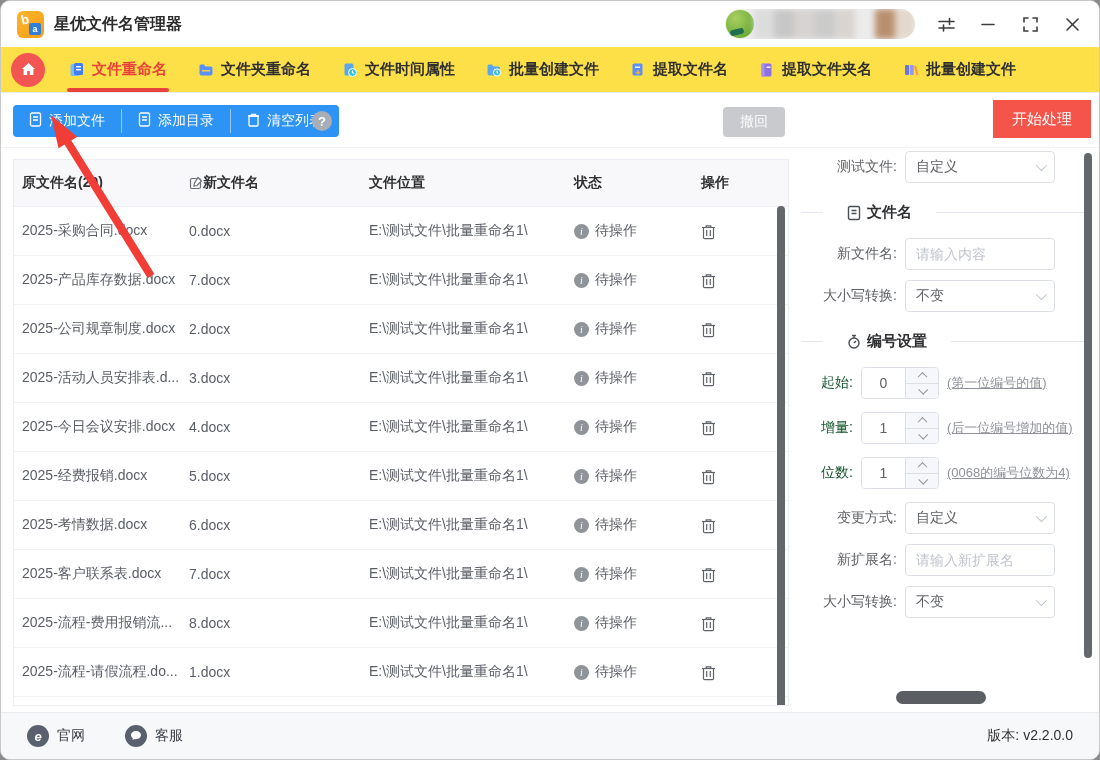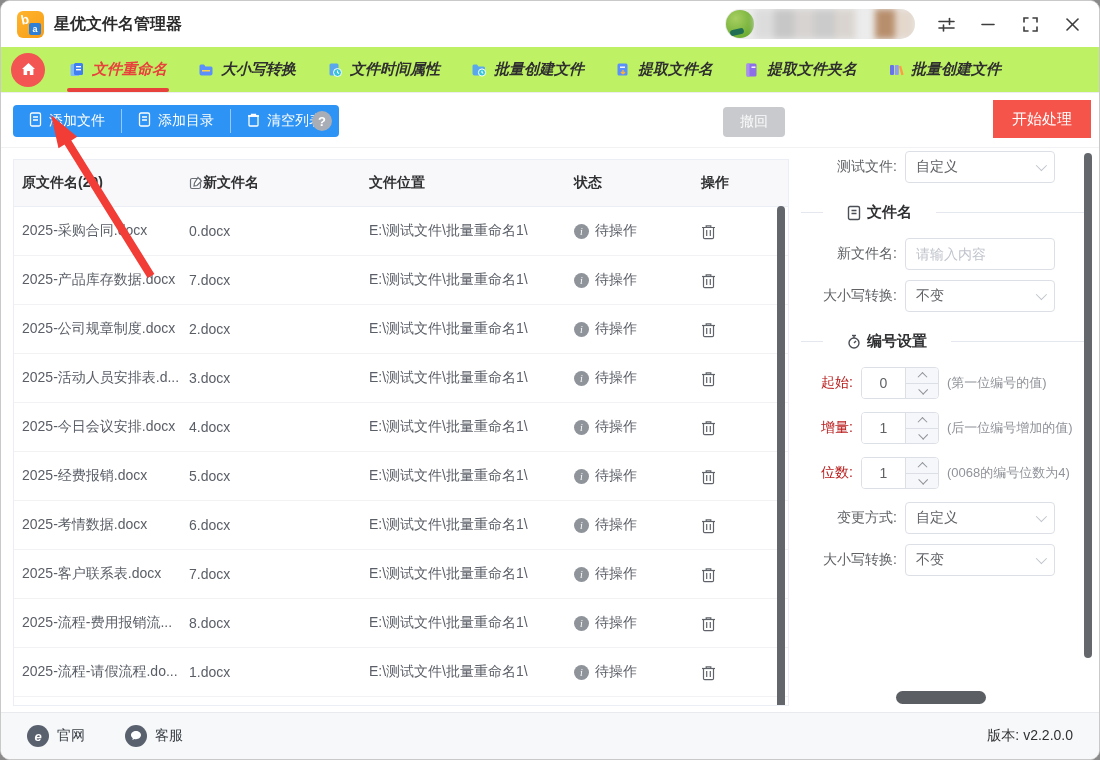--- a/index.html
+++ b/index.html
@@ -15,21 +15,21 @@
   .tb-right{margin-left:auto;display:flex;align-items:center;gap:20px;}
   .userpill{width:190px;height:30px;border-radius:15px;background:#ececec;display:flex;align-items:center;overflow:hidden;}
   .avatar{width:28px;height:28px;border-radius:50%;margin-left:1px;background:radial-gradient(circle at 35% 30%,#a8cf62,#6fae35 70%);position:relative;flex-shrink:0;}
   .avatar::after{content:'';position:absolute;left:4px;bottom:3px;width:14px;height:6px;background:#1f6e54;border-radius:3px;transform:rotate(-12deg);}
   .blurwrap{display:flex;height:100%;flex:1;filter:blur(3px);}
   .blurwrap i{flex:1;}
   .tbtn{width:22px;height:22px;display:flex;align-items:center;justify-content:center;color:#3d3d3d;}
   .tbtn svg{display:block;}
 
   
-  .tabbar{position:absolute;top:46px;left:0;right:0;height:46px;display:flex;align-items:center;padding-left:10px;box-sizing:border-box;border-bottom:1px solid #ebedf0;background:#bef264;font-style:italic;}
+  .tabbar{position:absolute;top:46px;left:0;right:0;height:46px;display:flex;align-items:center;padding-left:10px;box-sizing:border-box;border-bottom:1px solid #ebedf0;background:#fde047;}
   .homebtn{width:34px;height:34px;border-radius:50%;background:#f25552;display:flex;align-items:center;justify-content:center;flex-shrink:0;}
   .tabs{display:flex;align-items:stretch;height:100%;margin-left:22px;}
   .tab{display:flex;align-items:center;gap:7px;font-size:15px;font-weight:700;color:#2f2f2f;padding:0 2px;margin-right:27px;position:relative;cursor:default;}
   .tab .ticon{display:flex;}
   .tab.active{color:#e8423c;}
   .tab.active::after{content:'';position:absolute;left:0;right:0;bottom:0;height:4px;border-radius:2px;background:#e8423c;}
 
   
   .btn-group{position:absolute;left:12px;top:104px;height:32px;display:flex;background:#2d93f5;border-radius:4px;overflow:hidden;}
   .bseg{display:flex;align-items:center;gap:7px;padding:0 16px;color:#fff;font-size:14px;}
@@ -58,31 +58,31 @@
   .srow{display:flex;align-items:center;margin-bottom:10px;}
   .slabel{width:96px;text-align:right;color:#606266;font-size:14px;margin-right:8px;flex-shrink:0;white-space:nowrap;}
   .ctl{width:150px;height:32px;border:1px solid #dcdfe6;border-radius:4px;display:flex;align-items:center;padding:0 10px;box-sizing:border-box;font-size:14px;color:#606266;background:#fff;}
   .chev{width:7px;height:7px;border-right:1.5px solid #c0c4cc;border-bottom:1.5px solid #c0c4cc;transform:rotate(45deg) translateY(-2px);margin-left:auto;}
   input.ctl{outline:none;font-family:inherit;}
   input.ctl::placeholder{color:#c0c4cc;}
   .divider{display:flex;align-items:center;margin:20px 0 16px;color:#303133;font-weight:700;font-size:15px;}
   .divider::before{content:'';width:22px;height:1px;background:#e4e7ed;margin-right:24px;}
   .divider::after{content:'';flex:1;height:1px;background:#e4e7ed;margin-left:24px;}
   .dicon{display:flex;margin-right:6px;color:#4a4e55;}
-  .slabel-sm{width:52px;text-align:right;color:#b91c1c;font-size:14px;margin-right:8px;flex-shrink:0;}
+  .slabel-sm{width:52px;text-align:right;color:#14532d;font-size:14px;margin-right:8px;flex-shrink:0;}
   .numrow{margin-bottom:13px;}
   .numbox{display:flex;width:78px;height:32px;border:1px solid #dcdfe6;border-radius:4px;box-sizing:border-box;overflow:hidden;background:#fff;}
   .numval{width:43px;border:none;text-align:center;font-size:14px;color:#606266;font-family:inherit;outline:none;padding:0;}
   .spin{width:33px;border-left:1px solid #dcdfe6;display:flex;flex-direction:column;}
   .spin > div{flex:1;background:#f5f7fa;display:flex;align-items:center;justify-content:center;}
   .spin > div:first-child{border-bottom:1px solid #dcdfe6;}
   .sch{width:6px;height:6px;border-right:1.3px solid #909399;border-bottom:1.3px solid #909399;}
   .up .sch{transform:rotate(-135deg) translate(-1px,-1px);}
   .dn .sch{transform:rotate(45deg) translateY(-1px);}
-  .hint{margin-left:8px;font-size:13px;color:#909399;white-space:nowrap;}
+  .hint{margin-left:8px;font-size:13px;color:#909399;white-space:nowrap;text-decoration:underline;}
   .panel-bar{position:absolute;left:895px;top:690px;width:90px;height:13px;border-radius:7px;background:#5b5f63;}
   .panel-scroll{position:absolute;left:1083px;top:152px;width:8px;height:505px;border-radius:4px;background:#64686d;}
 
   
   .footer{position:absolute;left:0;right:0;bottom:0;height:47px;background:#f7f8f9;border-top:1px solid #e8eaed;display:flex;align-items:center;padding:0 26px;box-sizing:border-box;}
   .flink{display:flex;align-items:center;gap:8px;font-size:14px;color:#3a3f46;margin-right:40px;}
   .fcirc{width:22px;height:22px;border-radius:50%;background:#59616f;color:#fff;display:flex;align-items:center;justify-content:center;font-size:13px;font-style:italic;font-weight:bold;}
   .fversion{margin-left:auto;font-size:14px;color:#303133;display:flex;gap:4px;}
 
   .arrow-overlay{position:absolute;left:0;top:0;width:1100px;height:760px;pointer-events:none;z-index:60;}
@@ -160,21 +160,21 @@
           </span>
           <span>文件重命名</span>
         </div>
         <div class="tab">
           <span class="ticon">
             <svg width="16" height="16" viewBox="0 0 16 16">
               <path d="M1.5 4a1.5 1.5 0 0 1 1.5-1.5h3l1.5 2h5.5A1.5 1.5 0 0 1 14.5 6v5.5a2 2 0 0 1-2 2h-9a2 2 0 0 1-2-2z" fill="#5b8ff9"></path>
               <rect x="4" y="8" width="8" height="1.5" fill="#ffd04c"></rect>
             </svg>
           </span>
-          <span>大小写转换</span>
+          <span>文件夹重命名</span>
         </div>
         <div class="tab">
           <span class="ticon">
             <svg width="16" height="16" viewBox="0 0 16 16">
               <rect x="2.5" y="1.5" width="9" height="12" rx="1.5" fill="#5aa7ee"></rect>
               <circle cx="10.5" cy="10.5" r="4" fill="#38c3d8" stroke="#fff" stroke-width="1"></circle>
               <path d="M10.5 8.5v2l1.5 1" stroke="#fff" stroke-width="1.1" fill="none"></path>
             </svg>
           </span>
           <span>文件时间属性</span>
@@ -573,20 +573,24 @@
 
 
     <div class="srow">
       <div class="slabel">变更方式:</div>
       <div class="ctl">
           <span>自定义</span>
           <span class="chev"></span>
         </div>
     </div>
     <div class="srow">
+      <div class="slabel">新扩展名:</div>
+      <input class="ctl" type="text" placeholder="请输入新扩展名" style="">
+    </div>
+    <div class="srow">
       <div class="slabel">大小写转换:</div>
       <div class="ctl">
           <span>不变</span>
           <span class="chev"></span>
         </div>
     </div>
   </div>
 
   <div class="panel-bar"></div>
   <div class="panel-scroll"></div>

